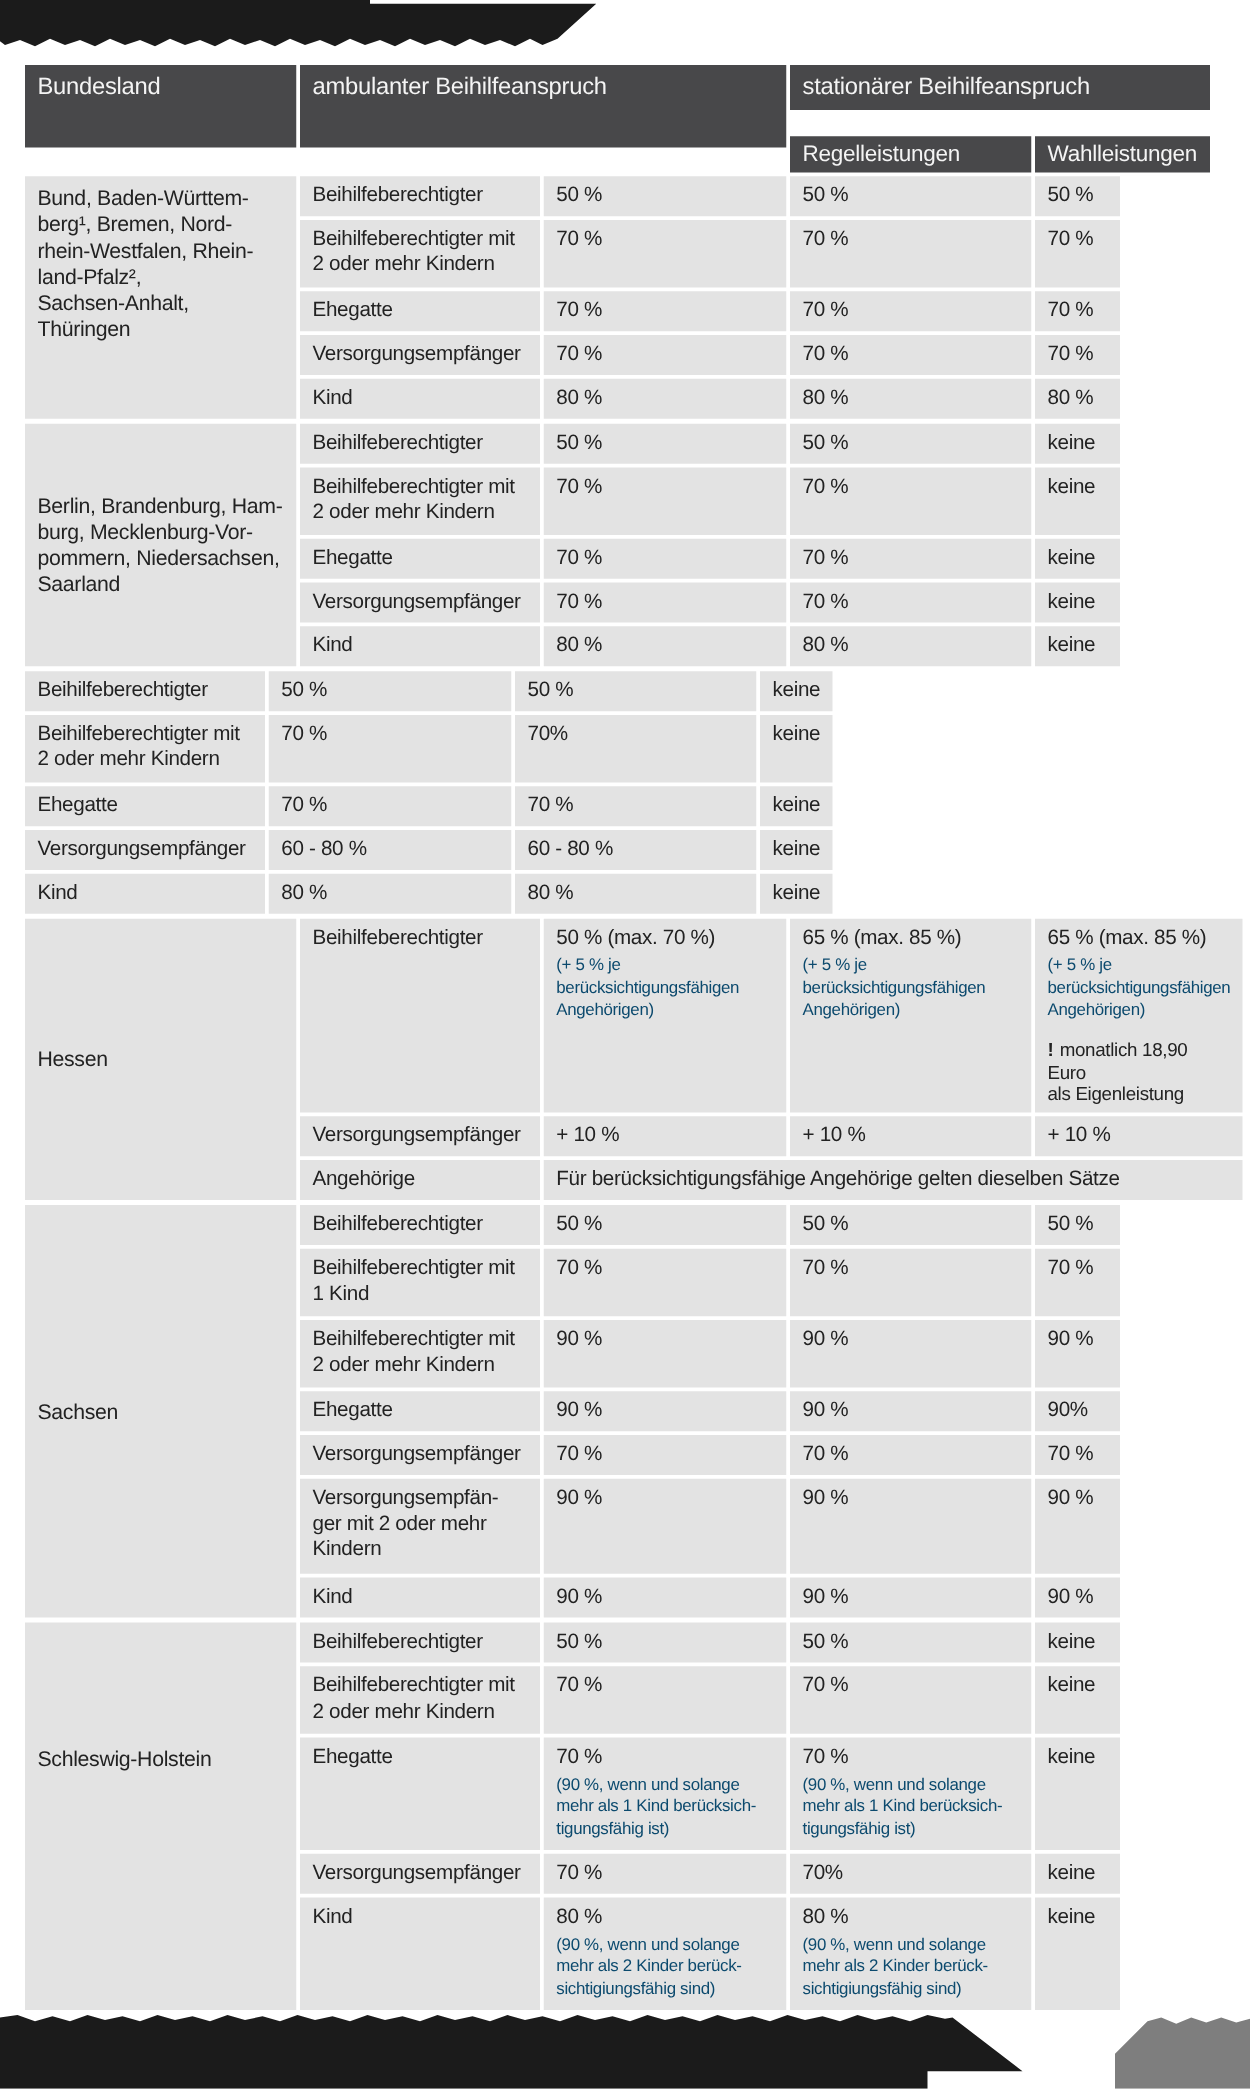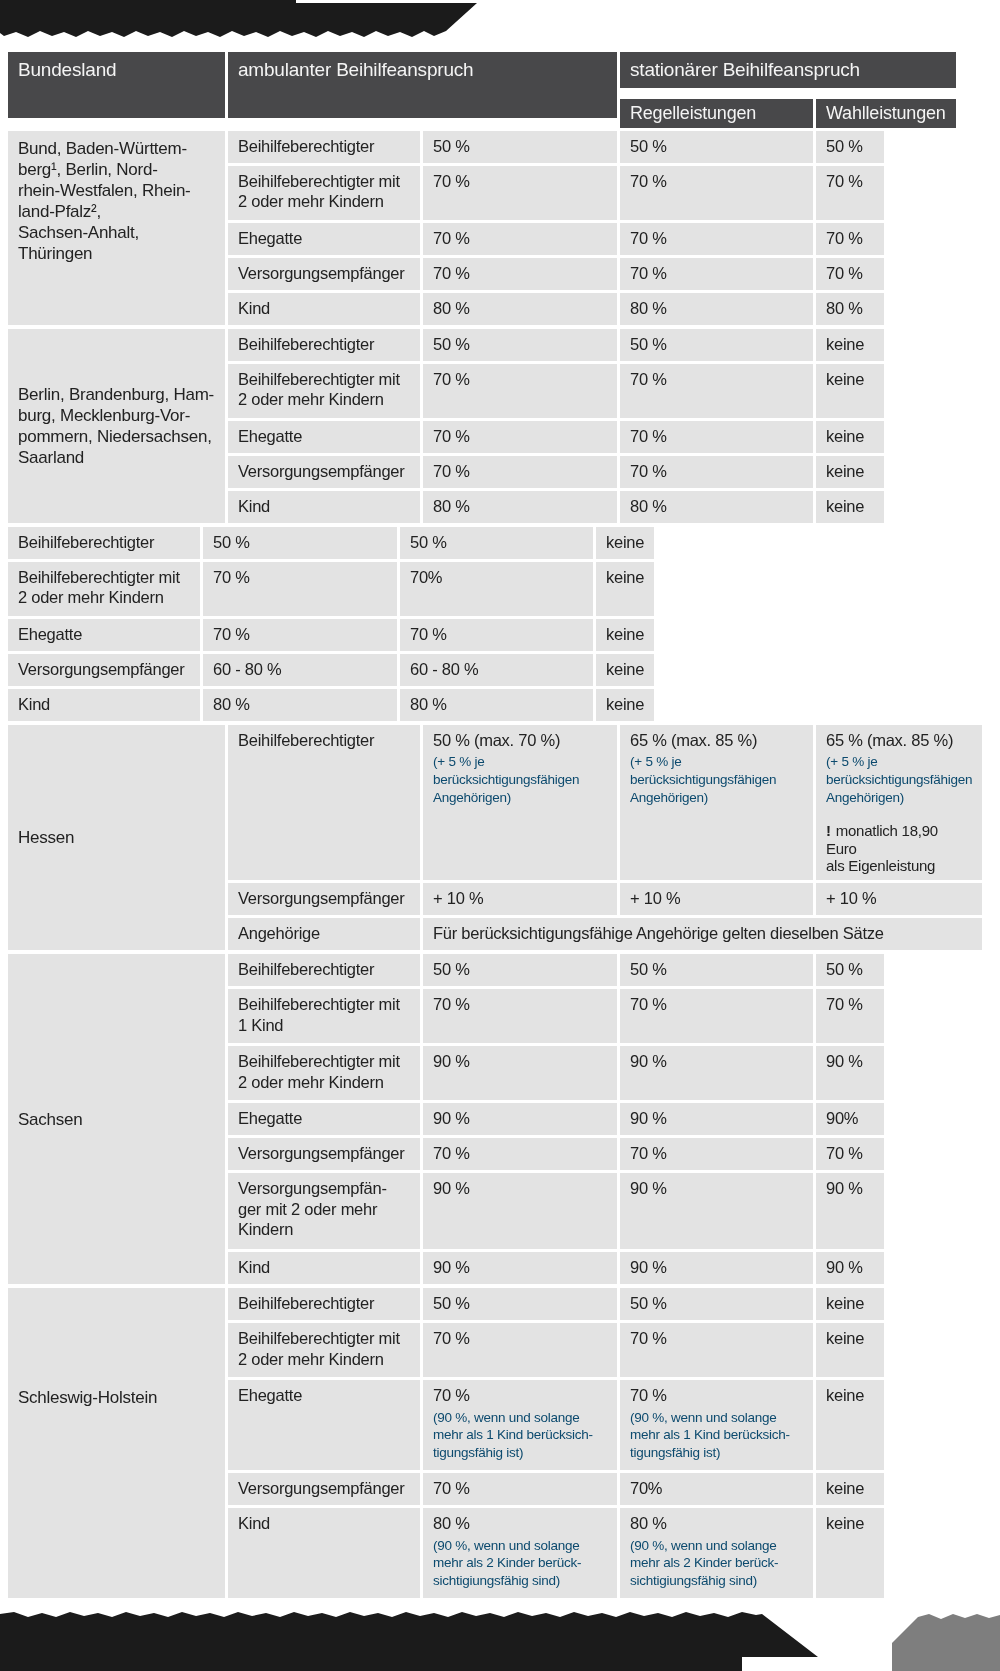--- a/index.html
+++ b/index.html
@@ -12,26 +12,26 @@
   body{
     width:1000px;height:1671px;position:relative;overflow:hidden;
     background:#ffffff;font-family:"Liberation Sans",sans-serif;
     -webkit-font-smoothing:antialiased;
   }
   svg.banner{position:absolute;display:block;}
   #top-banner{left:0;top:0;}
   #bottom-banner{left:0;bottom:0;}
   #corner-tab{right:0;bottom:0;}
 
-  .table{position:absolute;left:8px;top:52px;width:876px;}
+  .table{position:absolute;left:20px;top:52px;width:876px;}
   .thead{display:grid;grid-template-columns:217px 389px 1fr;column-gap:3px;}
   .hcell{background:var(--header-bg);color:var(--header-text);
          font-size:19px;letter-spacing:-0.2px;padding:7px 10px;}
   .hcell.tall{height:66px;}
-  .stat-col{display:flex;flex-direction:column;row-gap:11px;border-radius:28px;}
+  .stat-col{display:flex;flex-direction:column;row-gap:21px;border-radius:28px;}
   .stat-top{height:36px;}
   .subrow{display:grid;grid-template-columns:193px 1fr;column-gap:3px;flex:1;}
   .sub{font-size:18px;padding:4px 10px;}
 
   .tbody{display:flex;flex-direction:column;row-gap:4px;margin-top:3px;}
   .group{display:grid;grid-template-columns:217px 1fr;column-gap:3px;}
   .rows{display:flex;flex-direction:column;row-gap:3px;}
   .row{display:grid;grid-template-columns:192px 194px 193px 1fr;column-gap:3px;min-height:32px;}
   .row.l2{min-height:54px;}
   .row.l3{min-height:76px;}
@@ -65,21 +65,21 @@
       <div class="hcell stat-top">stationärer Beihilfeanspruch</div>
       <div class="subrow">
         <div class="hcell sub">Regelleistungen</div>
         <div class="hcell sub">Wahlleistungen</div>
       </div>
     </div>
   </div>
   <div class="tbody">
       <div class="group g0">
         <div class="cell state-cell">Bund, Baden-Württem-
-berg¹, Berlin, Nord-
+berg¹, Bremen, Nord-
 rhein-Westfalen, Rhein-
 land-Pfalz²,
 Sachsen-Anhalt,
 Thüringen</div>
         <div class="rows">
           <div class="row">
             <div class="cell label-cell">Beihilfeberechtigter</div>
             <div class="cell value-cell"><div class="main">50 %</div></div>
             <div class="cell value-cell"><div class="main">50 %</div></div>
             <div class="cell value-cell"><div class="main">50 %</div></div>

